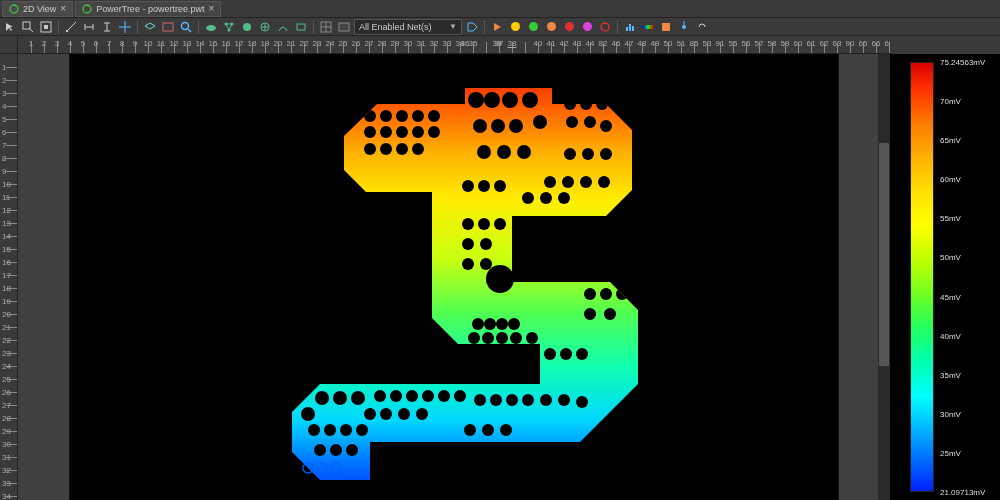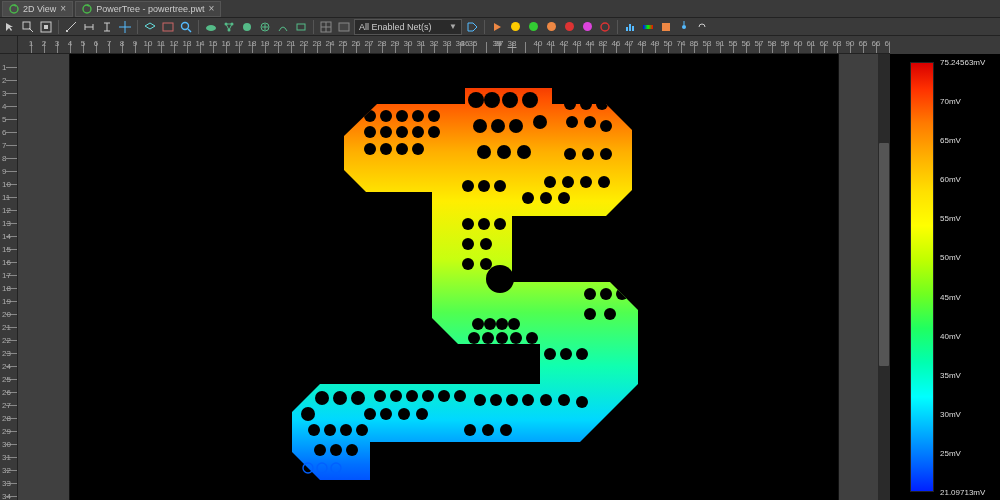--- a/index.html
+++ b/index.html
@@ -423,21 +423,21 @@
       <div class="lbl" style="left: 598px;">46</div>
       <div class="tick major" style="left: 611px;"></div>
       <div class="lbl" style="left: 611px;">47</div>
       <div class="tick major" style="left: 624px;"></div>
       <div class="lbl" style="left: 624px;">48</div>
       <div class="tick major" style="left: 637px;"></div>
       <div class="lbl" style="left: 637px;">49</div>
       <div class="tick major" style="left: 650px;"></div>
       <div class="lbl" style="left: 650px;">50</div>
       <div class="tick major" style="left: 663px;"></div>
-      <div class="lbl" style="left: 663px;">74</div>
+      <div class="lbl" style="left: 663px;">51</div>
       <div class="tick major" style="left: 676px;"></div>
       <div class="lbl" style="left: 676px;">85</div>
       <div class="tick major" style="left: 689px;"></div>
       <div class="lbl" style="left: 689px;">53</div>
       <div class="tick major" style="left: 702px;"></div>
       <div class="lbl" style="left: 702px;">91</div>
       <div class="tick major" style="left: 715px;"></div>
       <div class="lbl" style="left: 715px;">55</div>
       <div class="tick major" style="left: 728px;"></div>
       <div class="lbl" style="left: 728px;">56</div>

